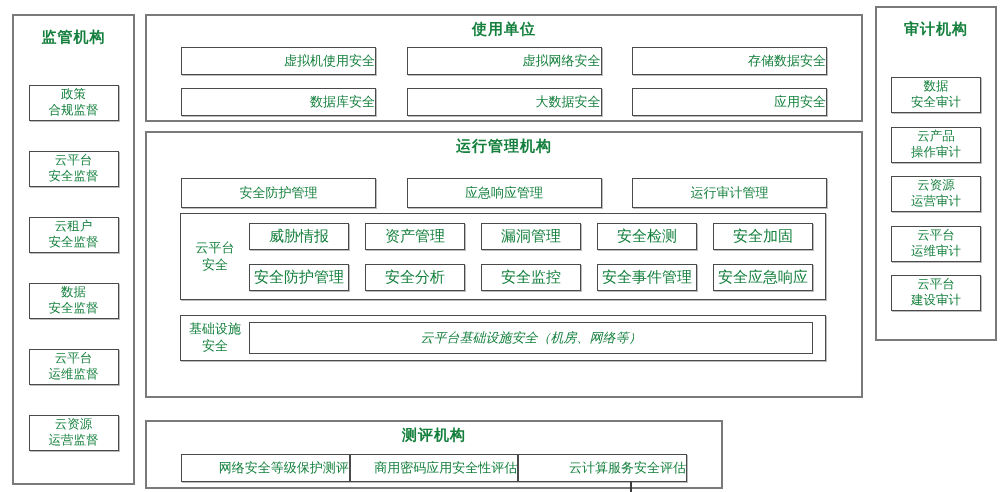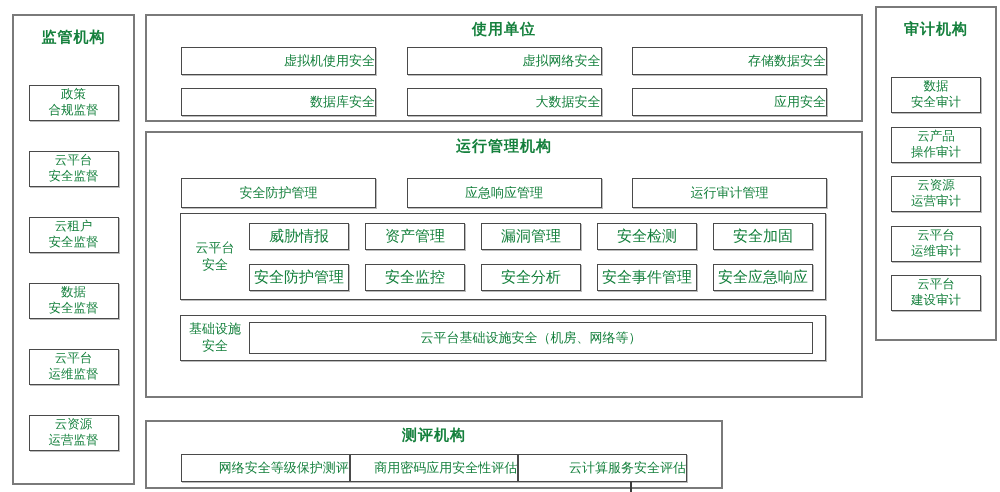--- a/index.html
+++ b/index.html
@@ -86,20 +86,21 @@
     background: #ffffff;
     display: flex; align-items: center; justify-content: center;
     font-size: 15px; text-align: center; white-space: nowrap;
   }
   .infra-inner {
     flex: 1; height: 32px; margin-right: 12px; box-sizing: border-box;
     border: 1px solid #4a4a4a;
     background: #ffffff;
     display: flex; align-items: center; justify-content: center;
     font-size: 13px;
+    font-style: italic;
   }
   .cursor-mark {
     position: absolute; left: 630px; top: 482px;
     width: 2px; height: 10px; background: #3c3c3c;
   }
 </style>
 </head>
 <body>
 
 <div class="canvas">
@@ -193,24 +194,24 @@
             </div>
           <div class="cell-box">
               <span>安全加固</span>
             </div>
         </div>
         <div class="row5">
           <div class="cell-box">
               <span>安全防护管理</span>
             </div>
           <div class="cell-box">
+              <span>安全分析</span>
+            </div>
+          <div class="cell-box">
               <span>安全监控</span>
-            </div>
-          <div class="cell-box">
-              <span>安全分析</span>
             </div>
           <div class="cell-box">
               <span>安全事件管理</span>
             </div>
           <div class="cell-box">
               <span>安全应急响应</span>
             </div>
         </div>
       </div>
     </div>

